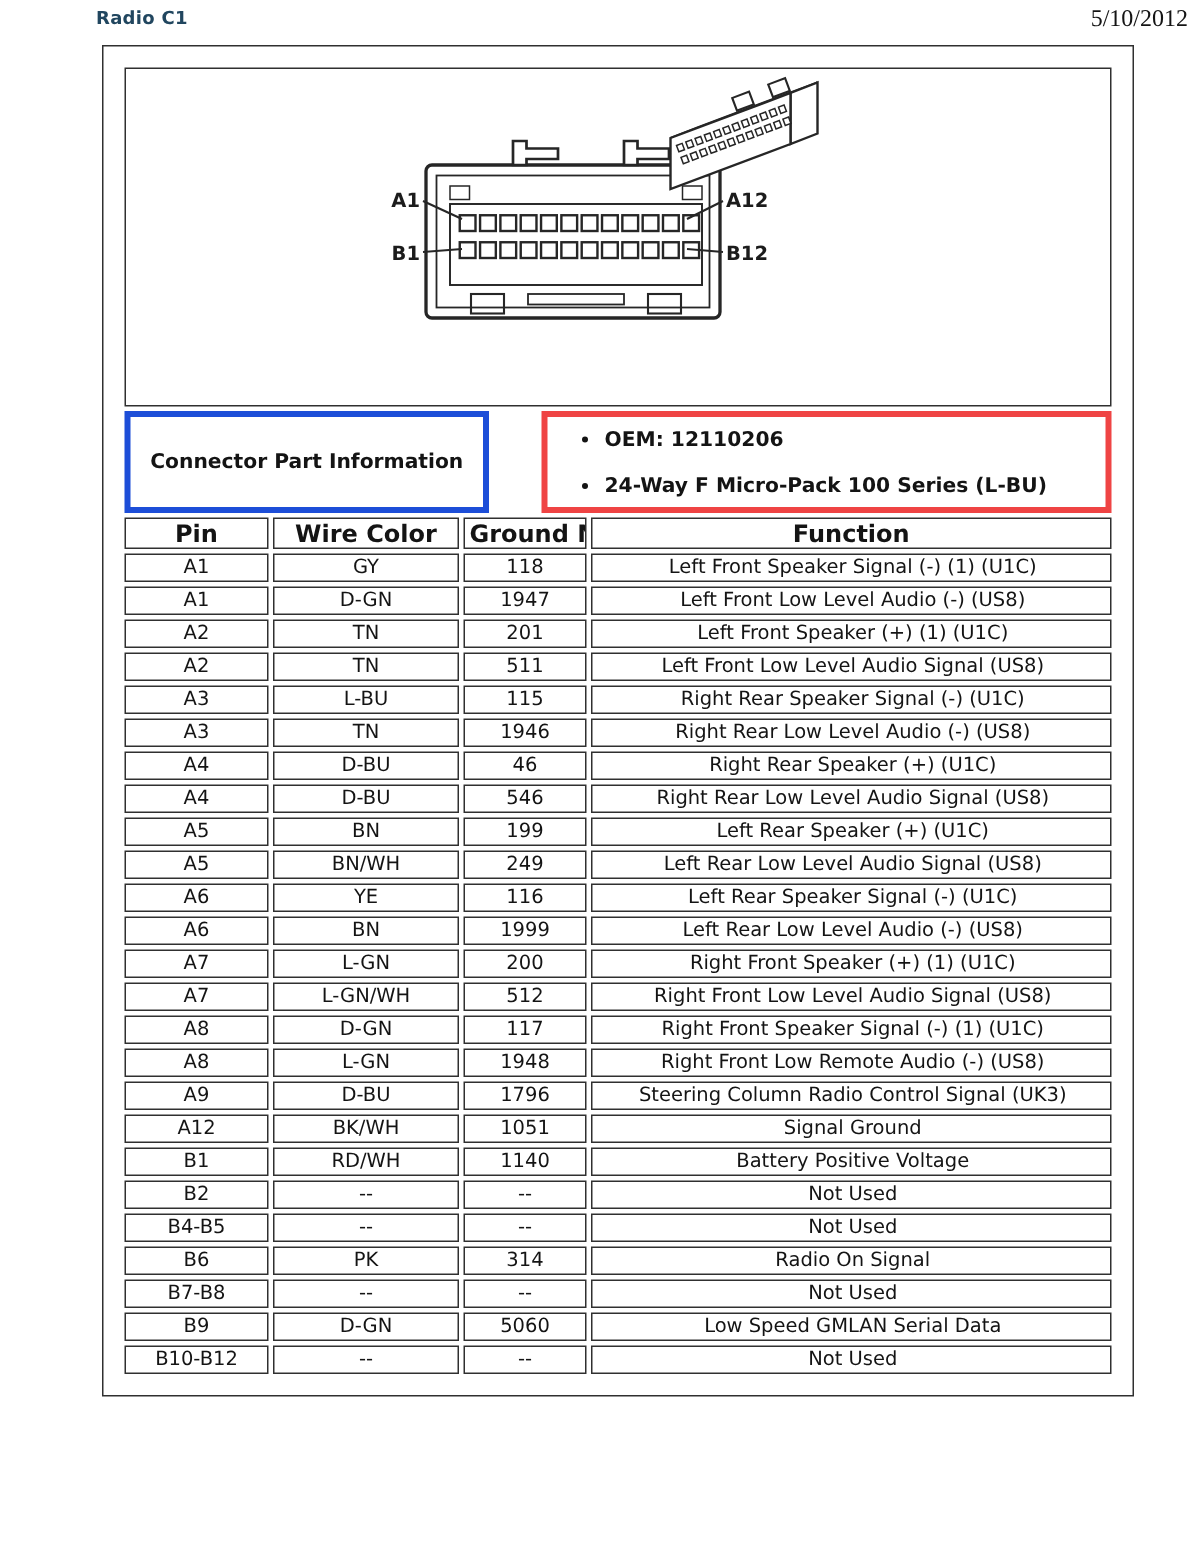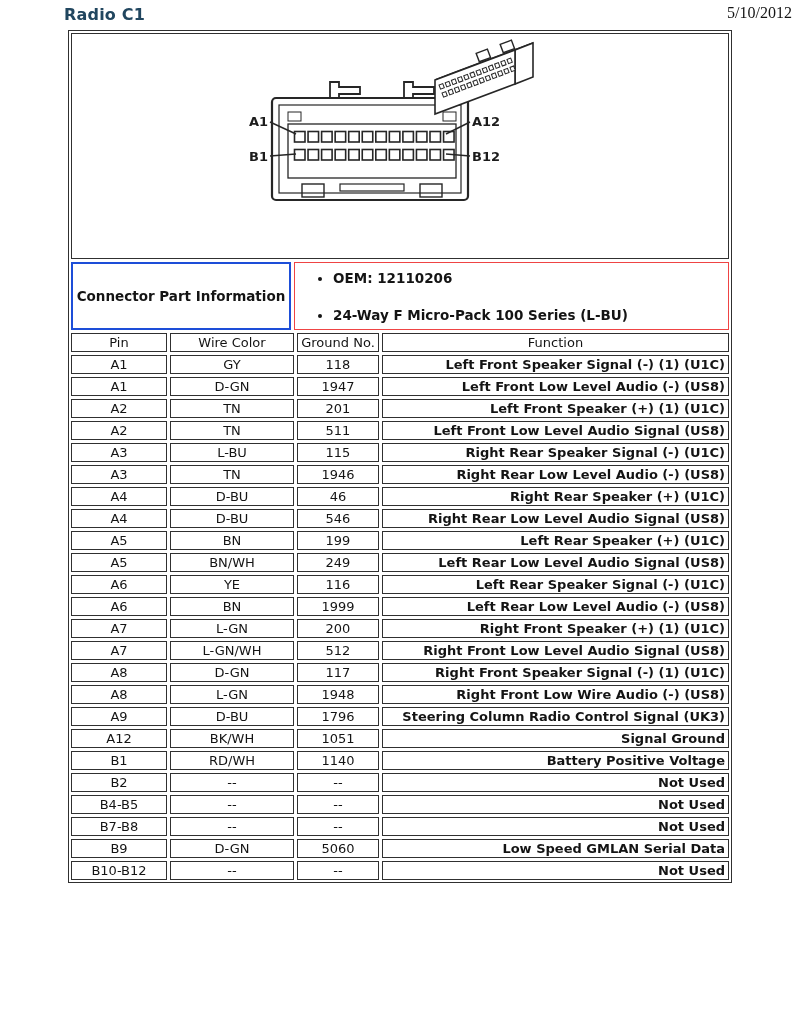--- a/index.html
+++ b/index.html
@@ -2,54 +2,54 @@
 <html><head>
 <meta charset="utf-8">
 <style>
   html,body { margin:0; padding:0; }
   body {
     width:800px; height:1036px; background:#ffffff;
     font-family:"DejaVu Sans","Liberation Sans",sans-serif; color:#141414;
     position:relative; overflow:hidden;
   }
   .page-header { position:relative; height:30px; }
-  .title { position:absolute; left:64px; top:5px; font-size:16px; font-weight:bold; letter-spacing:.2px; }
+  .title { position:absolute; left:64px; top:5px; font-size:12px; font-weight:bold; letter-spacing:.2px; }
   .date  { position:absolute; right:8px; top:4px; font-family:"Liberation Serif","DejaVu Serif",serif; font-size:16px; }
 
   .outer-box {
-    margin-left:68px; width:658px; border:1px solid #303030; padding:2px;
+    margin-left:68px; width:658px; border:1px solid #303030; padding:14px;
     background:#fff; box-sizing:content-box;
   }
   .diagram-box { border:1px solid #303030; height:224px; overflow:hidden; }
   .diagram-box svg { display:block; }
 
   .partinfo { display:flex; gap:3px; margin-top:3px; height:68px; }
   .pi-label {
-    border:2px solid #1d4ed8; width:220px; box-sizing:border-box;
+    border:4px solid #1d4ed8; width:243px; box-sizing:border-box;
     display:flex; align-items:center; justify-content:center;
     font-weight:bold; font-size:13.5px; text-align:right;
   }
-  .pi-bullets { border:1px solid #ef4444; flex:1; box-sizing:border-box; }
+  .pi-bullets { border:4px solid #ef4444; flex:1; box-sizing:border-box;margin-left:32px; }
   .pi-bullets ul {
     margin:0; padding:7px 6px 6px 38px; height:100%; box-sizing:border-box;
     display:flex; flex-direction:column; justify-content:space-between;
     font-weight:bold; font-size:13.5px; list-style:disc;
   }
 
   table.pin-table {
     border-collapse:separate; border-spacing:3px; table-layout:fixed;
     width:calc(100% + 6px); margin:0 -3px -3px -3px;
   }
   table.pin-table th, table.pin-table td {
     border:1px solid #303030; height:17px; padding:0 3px;
     font-size:13px; text-align:center; vertical-align:middle;
     overflow:hidden; white-space:nowrap;
   }
-  table.pin-table th { font-weight:normal; font-size:13px; }
-  table.pin-table td.fn { text-align:right; padding-left:5px;font-weight:bold; }
+  table.pin-table th { font-weight:bold; font-size:16px; }
+  table.pin-table td.fn { text-align:center; padding-left:5px; }
 
   
   .lineart { stroke:#262626; fill:none; }
   .lineart-fill { stroke:#262626; fill:#ffffff; }
   text.pinlabel { font-family:"DejaVu Sans","Liberation Sans",sans-serif; font-size:13px; font-weight:600; fill:#1c1c1c; stroke:none; }
 </style>
 </head>
 <body>
 
 <div class="page-header">
@@ -263,21 +263,21 @@
         <tr>
           <td>A8</td>
           <td>D-GN</td>
           <td>117</td>
           <td class="fn">Right Front Speaker Signal (-) (1) (U1C)</td>
         </tr>
         <tr>
           <td>A8</td>
           <td>L-GN</td>
           <td>1948</td>
-          <td class="fn">Right Front Low Wire Audio (-) (US8)</td>
+          <td class="fn">Right Front Low Remote Audio (-) (US8)</td>
         </tr>
         <tr>
           <td>A9</td>
           <td>D-BU</td>
           <td>1796</td>
           <td class="fn">Steering Column Radio Control Signal (UK3)</td>
         </tr>
         <tr>
           <td>A12</td>
           <td>BK/WH</td>
@@ -296,20 +296,26 @@
           <td>--</td>
           <td class="fn">Not Used</td>
         </tr>
         <tr>
           <td>B4-B5</td>
           <td>--</td>
           <td>--</td>
           <td class="fn">Not Used</td>
         </tr>
         <tr>
+          <td>B6</td>
+          <td>PK</td>
+          <td>314</td>
+          <td class="fn">Radio On Signal</td>
+        </tr>
+        <tr>
           <td>B7-B8</td>
           <td>--</td>
           <td>--</td>
           <td class="fn">Not Used</td>
         </tr>
         <tr>
           <td>B9</td>
           <td>D-GN</td>
           <td>5060</td>
           <td class="fn">Low Speed GMLAN Serial Data</td>

